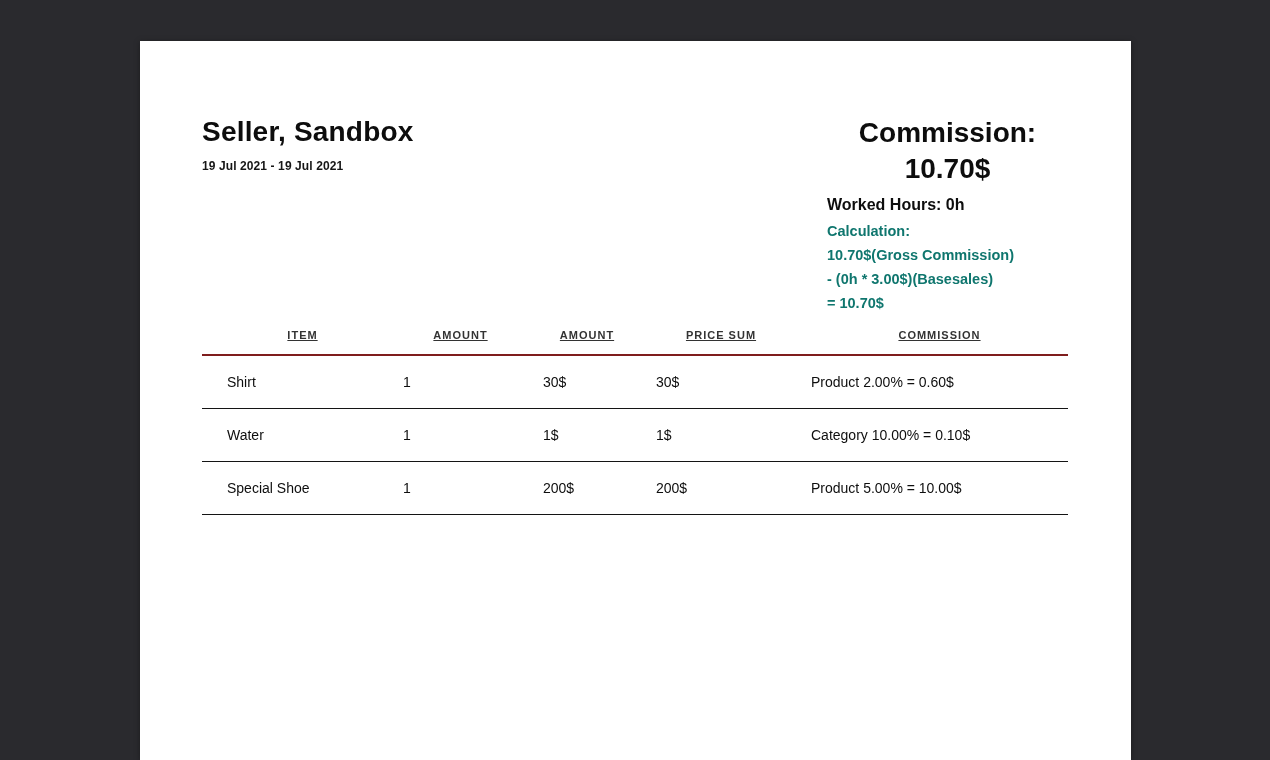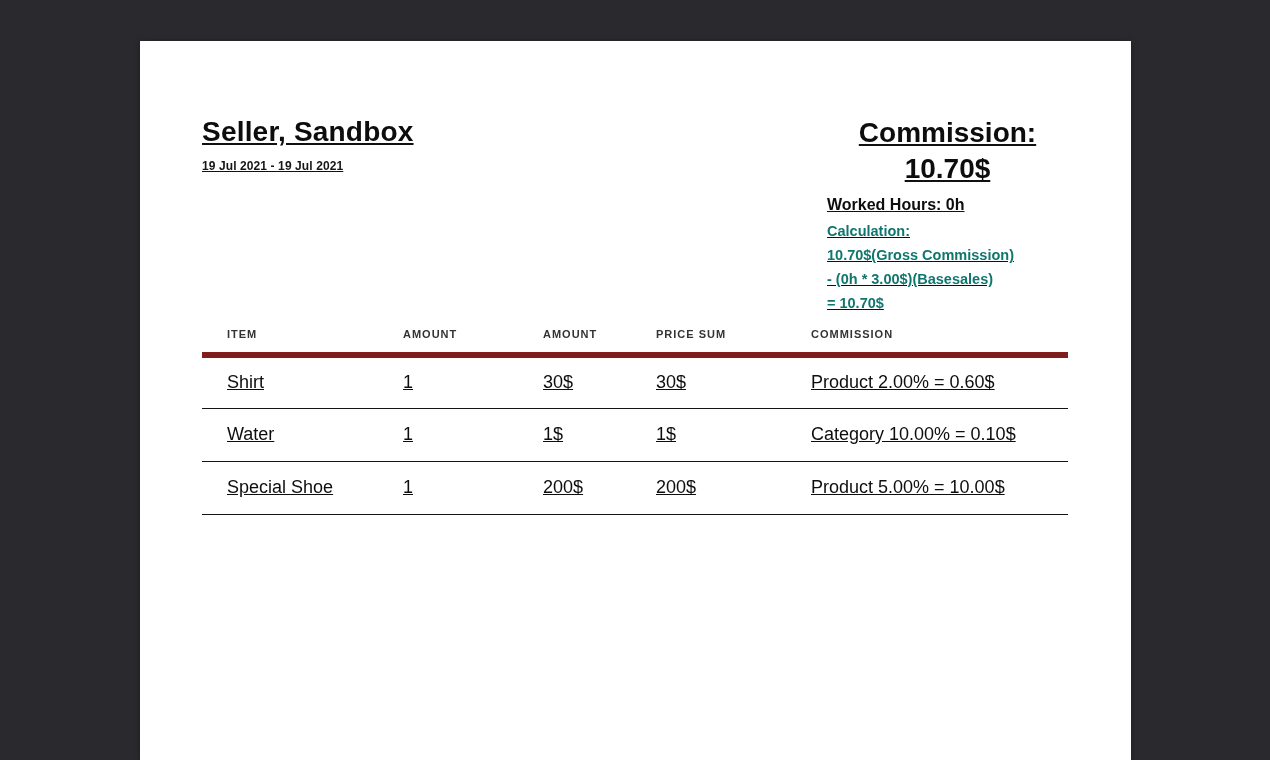--- a/index.html
+++ b/index.html
@@ -22,21 +22,20 @@
     box-shadow: 0 1px 6px rgba(0,0,0,0.35);
   }
   .content {
     padding: 74px 63px 0 62px;
   }
   .header-row {
     display: flex;
     justify-content: space-between;
     align-items: flex-start;
     min-height: 200px;
-    text-decoration: underline;
   }
   .seller-name {
     font-size: 28px;
     font-weight: 700;
     line-height: 34px;
     letter-spacing: 0.2px;
     color: #0d0d0d;
   }
   .date-range {
     margin-top: 10px;
@@ -73,39 +72,39 @@
     border-collapse: collapse;
     table-layout: fixed;
   }
   table.items col.c-item     { width: 176px; }
   table.items col.c-amount   { width: 140px; }
   table.items col.c-price    { width: 113px; }
   table.items col.c-pricesum { width: 155px; }
   table.items th {
     height: 40px;
     padding: 0 0 0 25px;
-    text-align: left;
+    text-align: center;
     vertical-align: middle;
     font-size: 11px;
     font-weight: 700;
     letter-spacing: 1px;
     color: #333333;
-    border-bottom: 6px solid #7f1d1d;
+    border-bottom: 2px solid #7f1d1d;
     white-space: nowrap;
+    text-decoration: underline;
   }
   table.items td {
     height: 53px;
     padding: 0 0 0 25px;
     vertical-align: middle;
-    font-size: 18px;
+    font-size: 14px;
     font-weight: 400;
     color: #0e0e0e;
     border-bottom: 1.5px solid #141414;
     white-space: nowrap;
-    text-decoration: underline;
   }
 </style>
 </head>
 <body>
 
 <div class="viewer">
   <div class="page">
     <div class="content">
 
       <div class="header-row">

